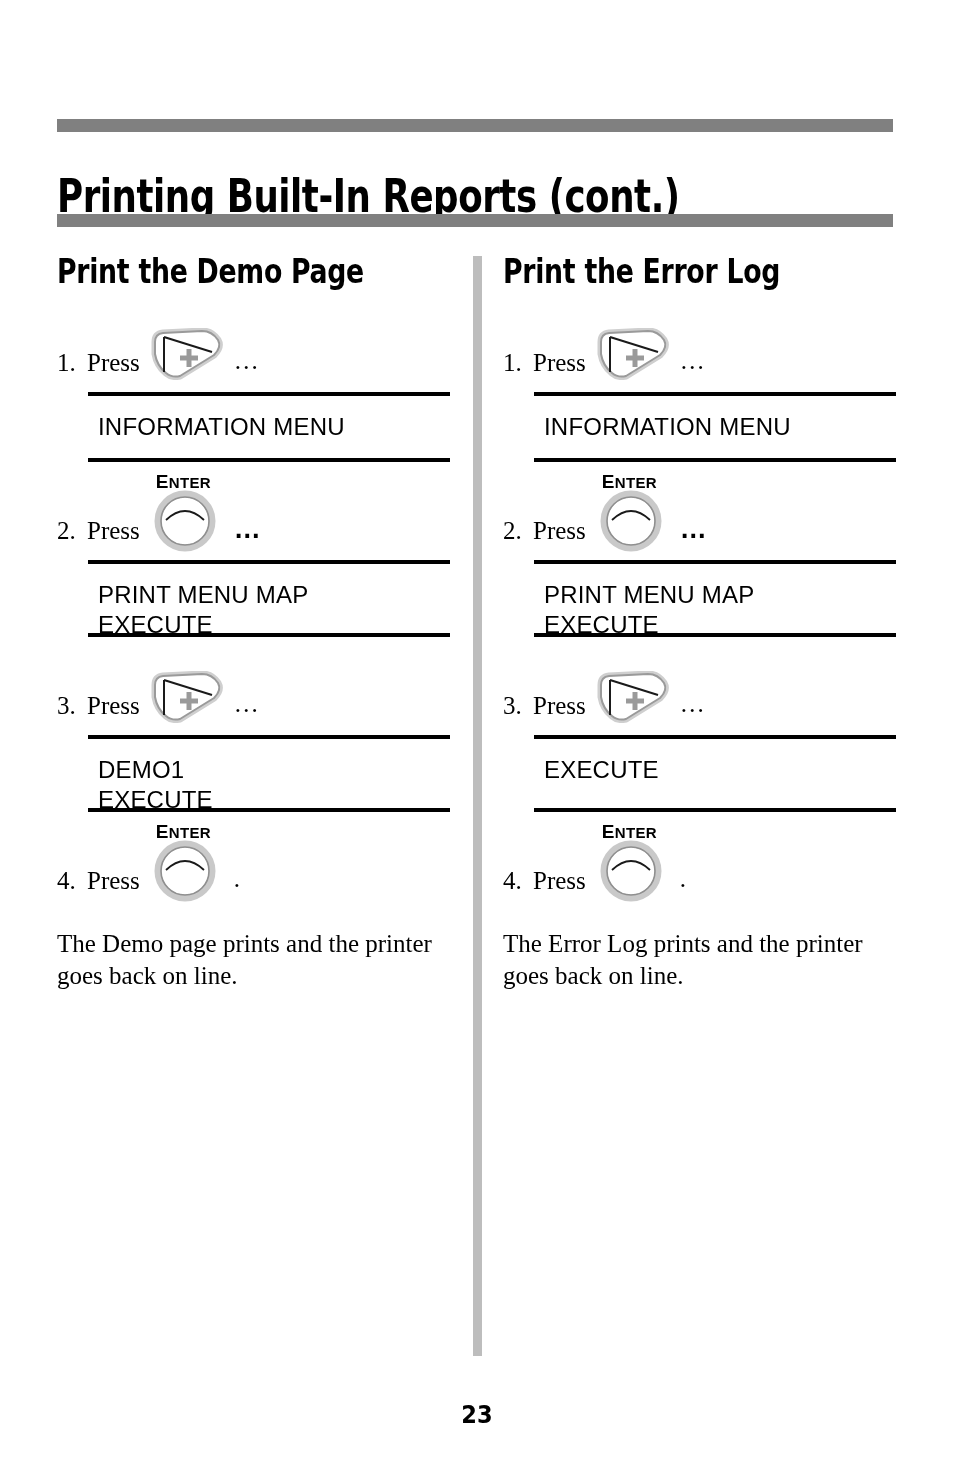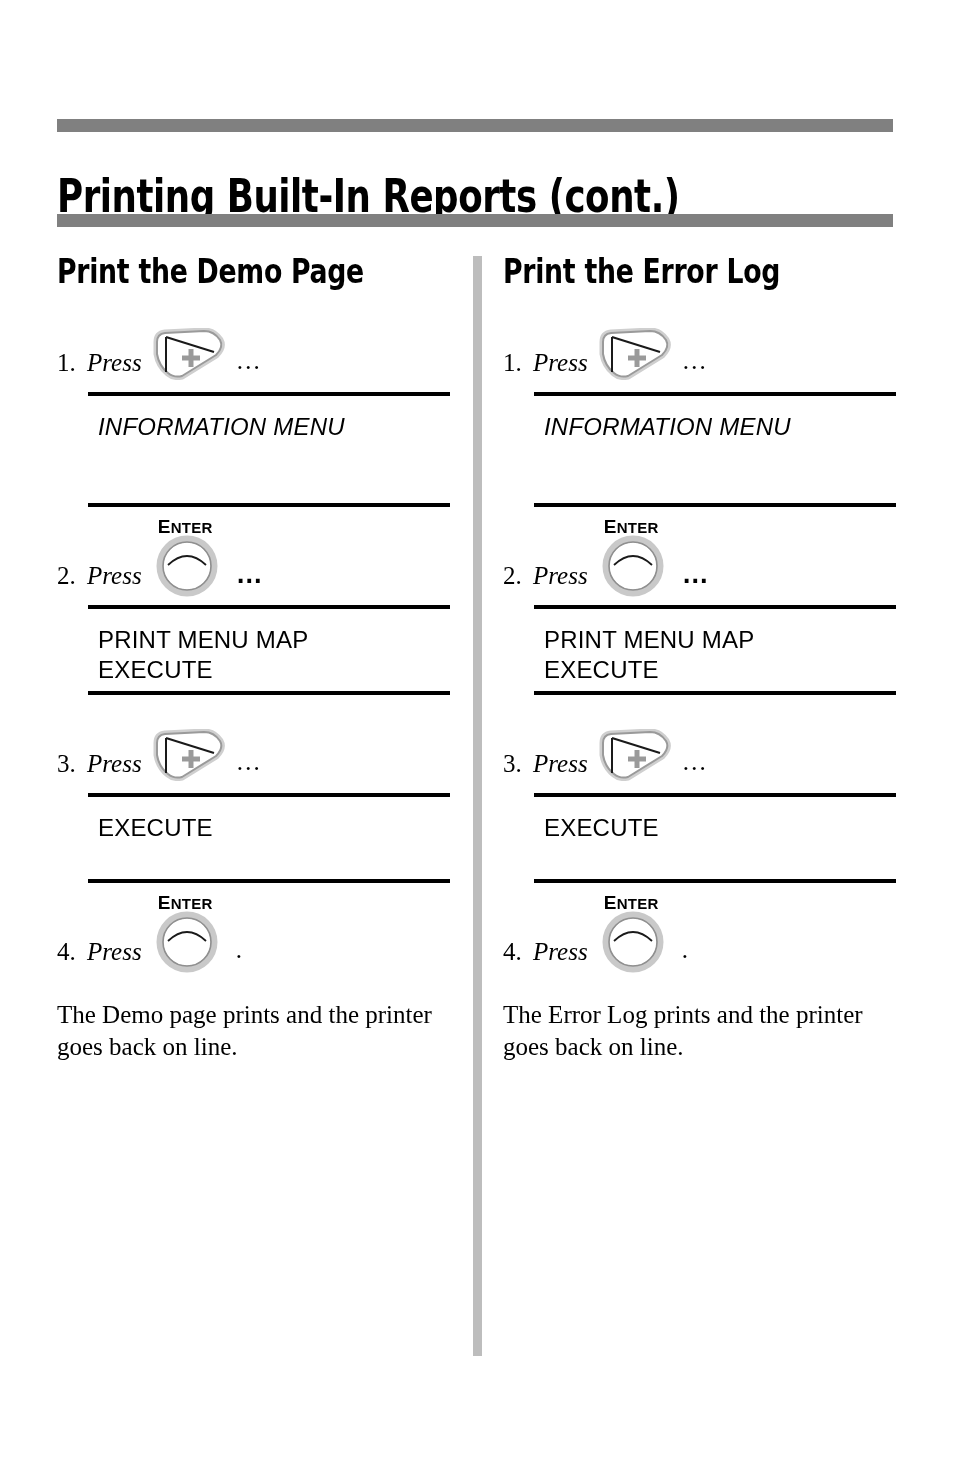--- a/index.html
+++ b/index.html
@@ -89,21 +89,20 @@
     height: 58px;
     position: relative;
   }
   .step .num {
     width: 30px;
     flex: 0 0 auto;
   }
   .step .press-word {
     flex: 0 0 auto;
     padding-right: 10px;
-    font-style: italic;
   }
   .step .btn-slot {
     flex: 0 0 auto;
     position: relative;
     width: 78px;
     height: 56px;
   }
   .step .trailer {
     flex: 0 0 auto;
     padding-left: 6px;
@@ -159,22 +158,22 @@
     width: 362px;
     border-top: 4px solid #000;
     border-bottom: 4px solid #000;
     padding: 16px 0 16px 10px;
     box-sizing: border-box;
     font-family: "Liberation Sans", "DejaVu Sans", sans-serif;
     font-size: 24px;
     line-height: 30px;
     letter-spacing: 0.2px;
   }
-  .lcd.one-line { height: 115px; font-style: italic; }
-  .lcd.two-line { height: 90px; }
+  .lcd.one-line { height: 70px; }
+  .lcd.two-line { height: 77px; }
   .lcd .lcd-line { white-space: nowrap; }
 
   .gap-after-lcd { height: 26px; }
 
   .outro {
     font-size: 25px;
     line-height: 32px;
     margin-top: 32px;
     width: 400px;
   }
@@ -252,20 +251,21 @@
               <path d="M5 14 Q5 6 13 5 L52 3 Q62 3 68 12 Q72 19 64 27 L30 48 Q22 50 16 45 Q7 38 5 26 Z" fill="#ffffff" stroke="#9a9a9a" stroke-width="2" stroke-linejoin="round"></path>
               <path d="M14 9 L14 44" stroke="#1a1a1a" stroke-width="2" fill="none"></path>
               <path d="M14 9 L62 24" stroke="#1a1a1a" stroke-width="2" fill="none"></path>
               <path d="M30 30 L48 30" stroke="#9a9a9a" stroke-width="5" stroke-linecap="butt"></path>
               <path d="M39 21 L39 39" stroke="#9a9a9a" stroke-width="5" stroke-linecap="butt"></path>
             </svg></span>
         </span>
         <span class="trailer dots-thin">…</span>
       </div>
       <div class="lcd two-line">
+        <div class="lcd-line">DEMO1</div>
         <div class="lcd-line">EXECUTE</div>
       </div>
       <div class="gap-after-lcd"></div>
       <div class="step">
         <span class="num">4.</span>
         <span class="press-word">Press</span>
         <span class="btn-slot">
           <span class="enter-label"><span class="cap">E</span><span class="scap">NTER</span></span>
           <span class="enter-btn"><svg viewBox="0 0 62 62" width="62" height="62">
               <circle cx="31" cy="31" r="27" fill="#ffffff" stroke="#c9c9c9" stroke-width="7"></circle>
@@ -344,13 +344,14 @@
               <circle cx="31" cy="31" r="27" fill="#ffffff" stroke="#c9c9c9" stroke-width="7"></circle>
               <circle cx="31" cy="31" r="24" fill="none" stroke="#8f8f8f" stroke-width="1.6"></circle>
               <path d="M12 30 Q31 12 50 30" fill="none" stroke="#1a1a1a" stroke-width="1.8"></path>
             </svg></span>
         </span>
         <span class="trailer period">.</span>
       </div>
       <div class="outro">The Error Log prints and the printer goes back on line.</div>
     </div>
 
+  <div class="page-number">23</div>
 </div>
 
 </body></html>

